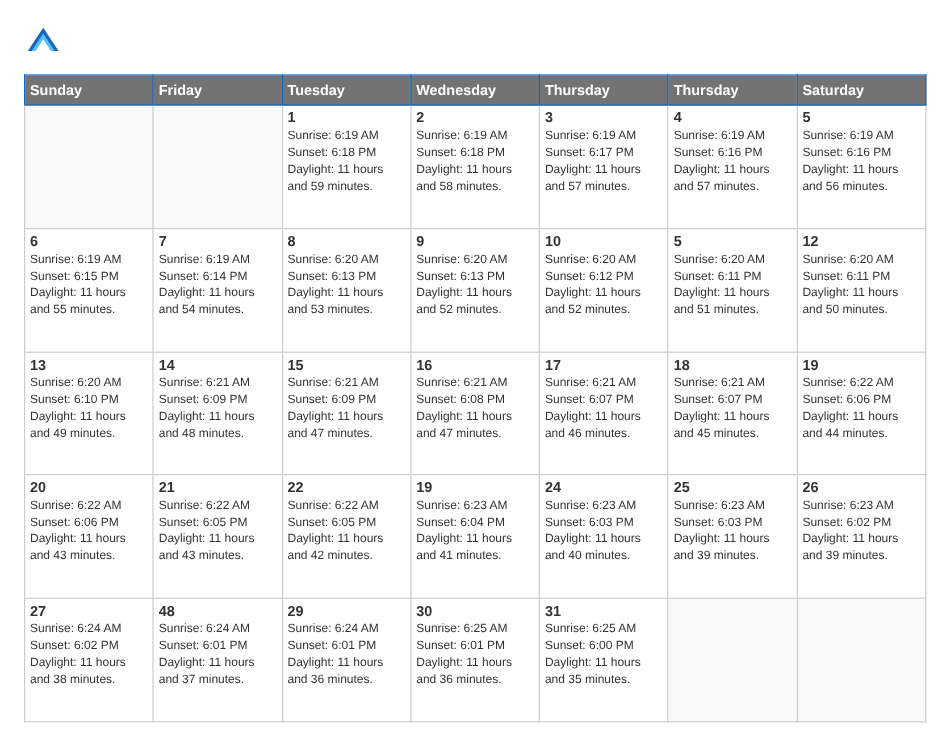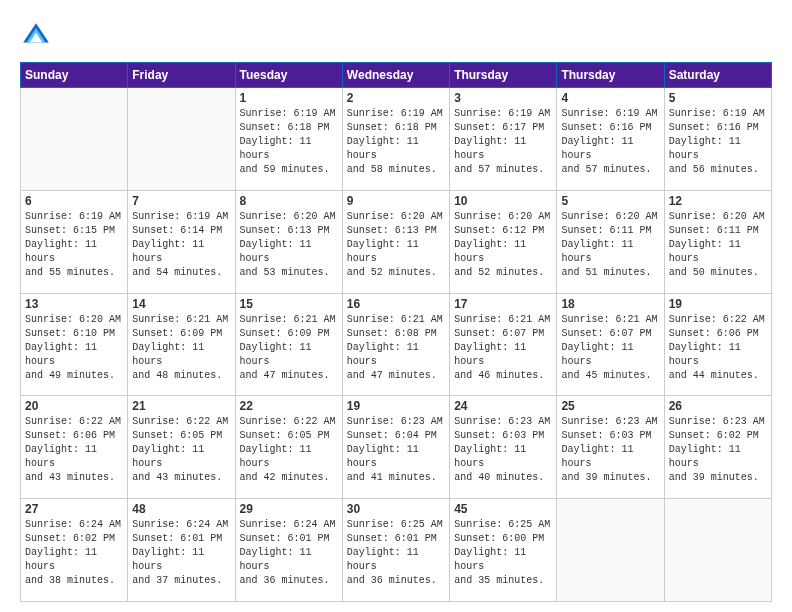--- a/index.html
+++ b/index.html
@@ -62,21 +62,21 @@
       color: #555;
     }
     .calendar {
       flex: 1;
       border: 1px solid #ccc;
       border-collapse: collapse;
       width: 100%;
       table-layout: fixed;
     }
     .calendar th {
-      background: #4c1d95;
+      background: #737373;
       color: #fff;
       font-size: 12px;
       font-weight: bold;
       padding: 5px 4px;
       text-align: left;
       border: 1px solid #1565c0;
     }
     .calendar td {
       border: 1px solid #ccc;
       vertical-align: top;
@@ -92,21 +92,20 @@
       font-size: 12px;
       font-weight: bold;
       color: #333;
       display: block;
       margin-bottom: 2px;
     }
     .day-info {
       font-size: 10px;
       line-height: 1.4;
       color: #333;
-      font-family: Liberation Mono, monospace;
     }
   </style>
 </head>
 <body>
 
 <div class="page">
   <div class="header">
     <div class="logo">
       <svg class="logo-icon" viewBox="0 0 40 40">
         <polygon points="20,4 36,28 4,28" fill="#1565c0"></polygon>
@@ -352,21 +351,21 @@
 and 36 minutes.</div>
           </td>
           <td>
             <span class="day-number">30</span>
             <div class="day-info" style="white-space: pre-line;">Sunrise: 6:25 AM
 Sunset: 6:01 PM
 Daylight: 11 hours
 and 36 minutes.</div>
           </td>
           <td>
-            <span class="day-number">45</span>
+            <span class="day-number">31</span>
             <div class="day-info" style="white-space: pre-line;">Sunrise: 6:25 AM
 Sunset: 6:00 PM
 Daylight: 11 hours
 and 35 minutes.</div>
           </td>
           <td class="empty"></td>
           <td class="empty"></td>
         </tr>
       </tbody>
   </table>

